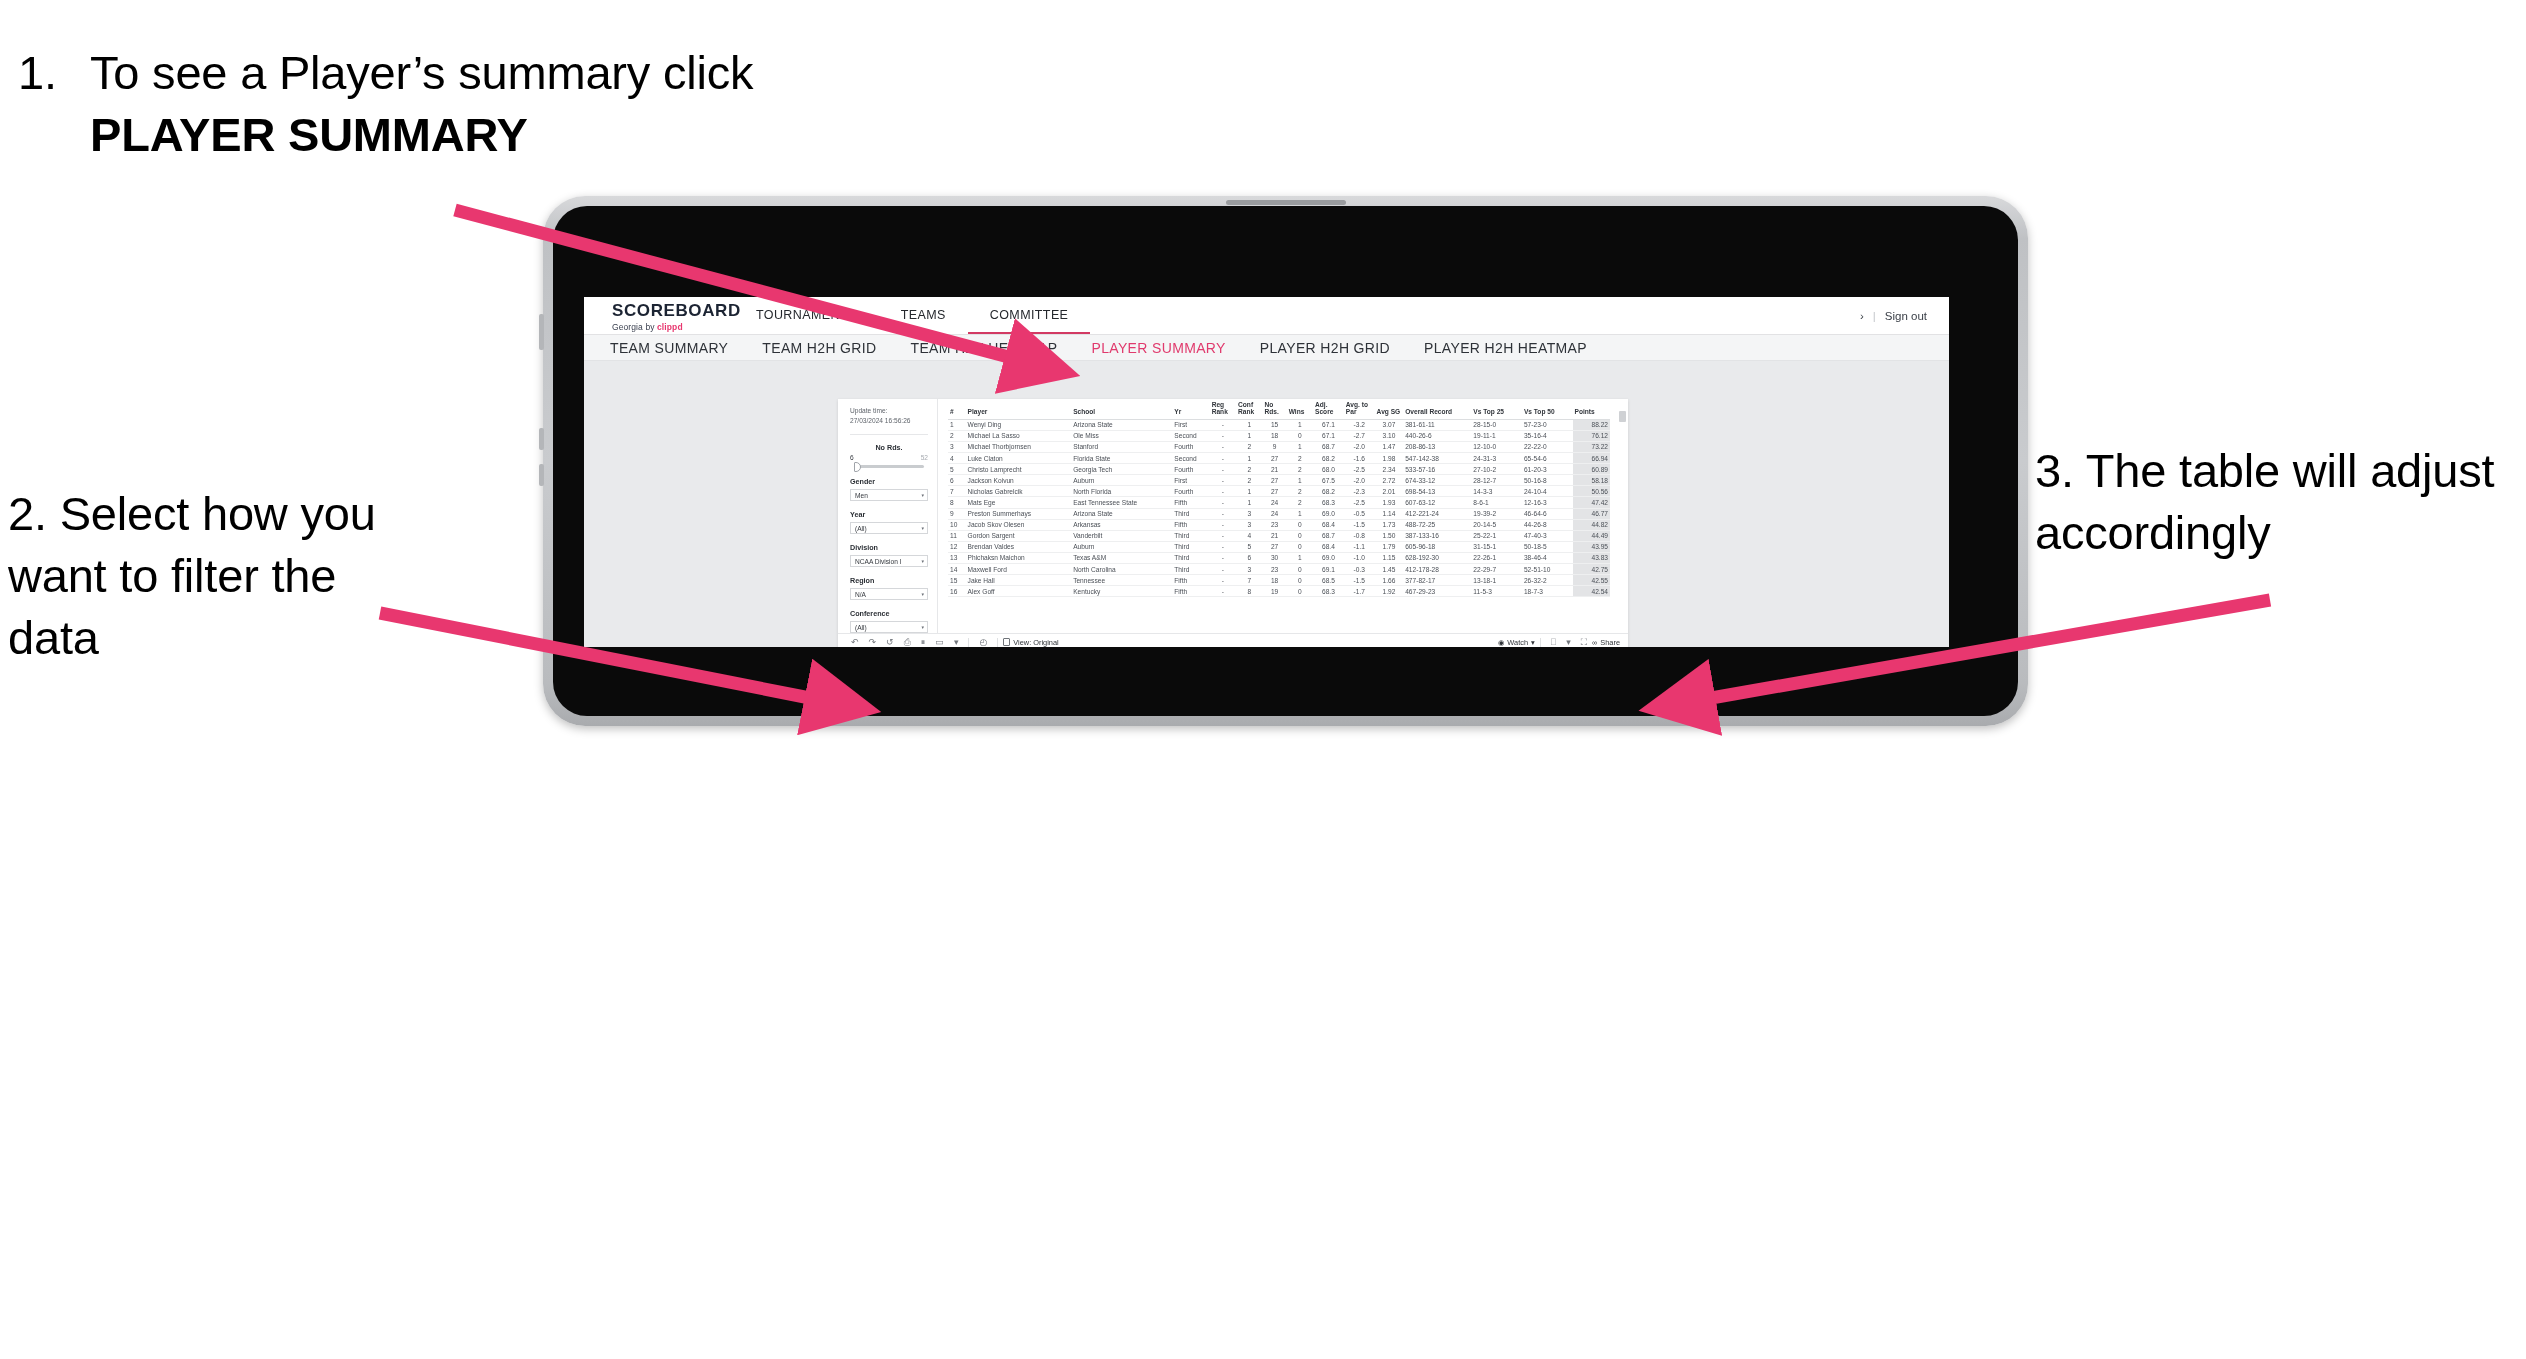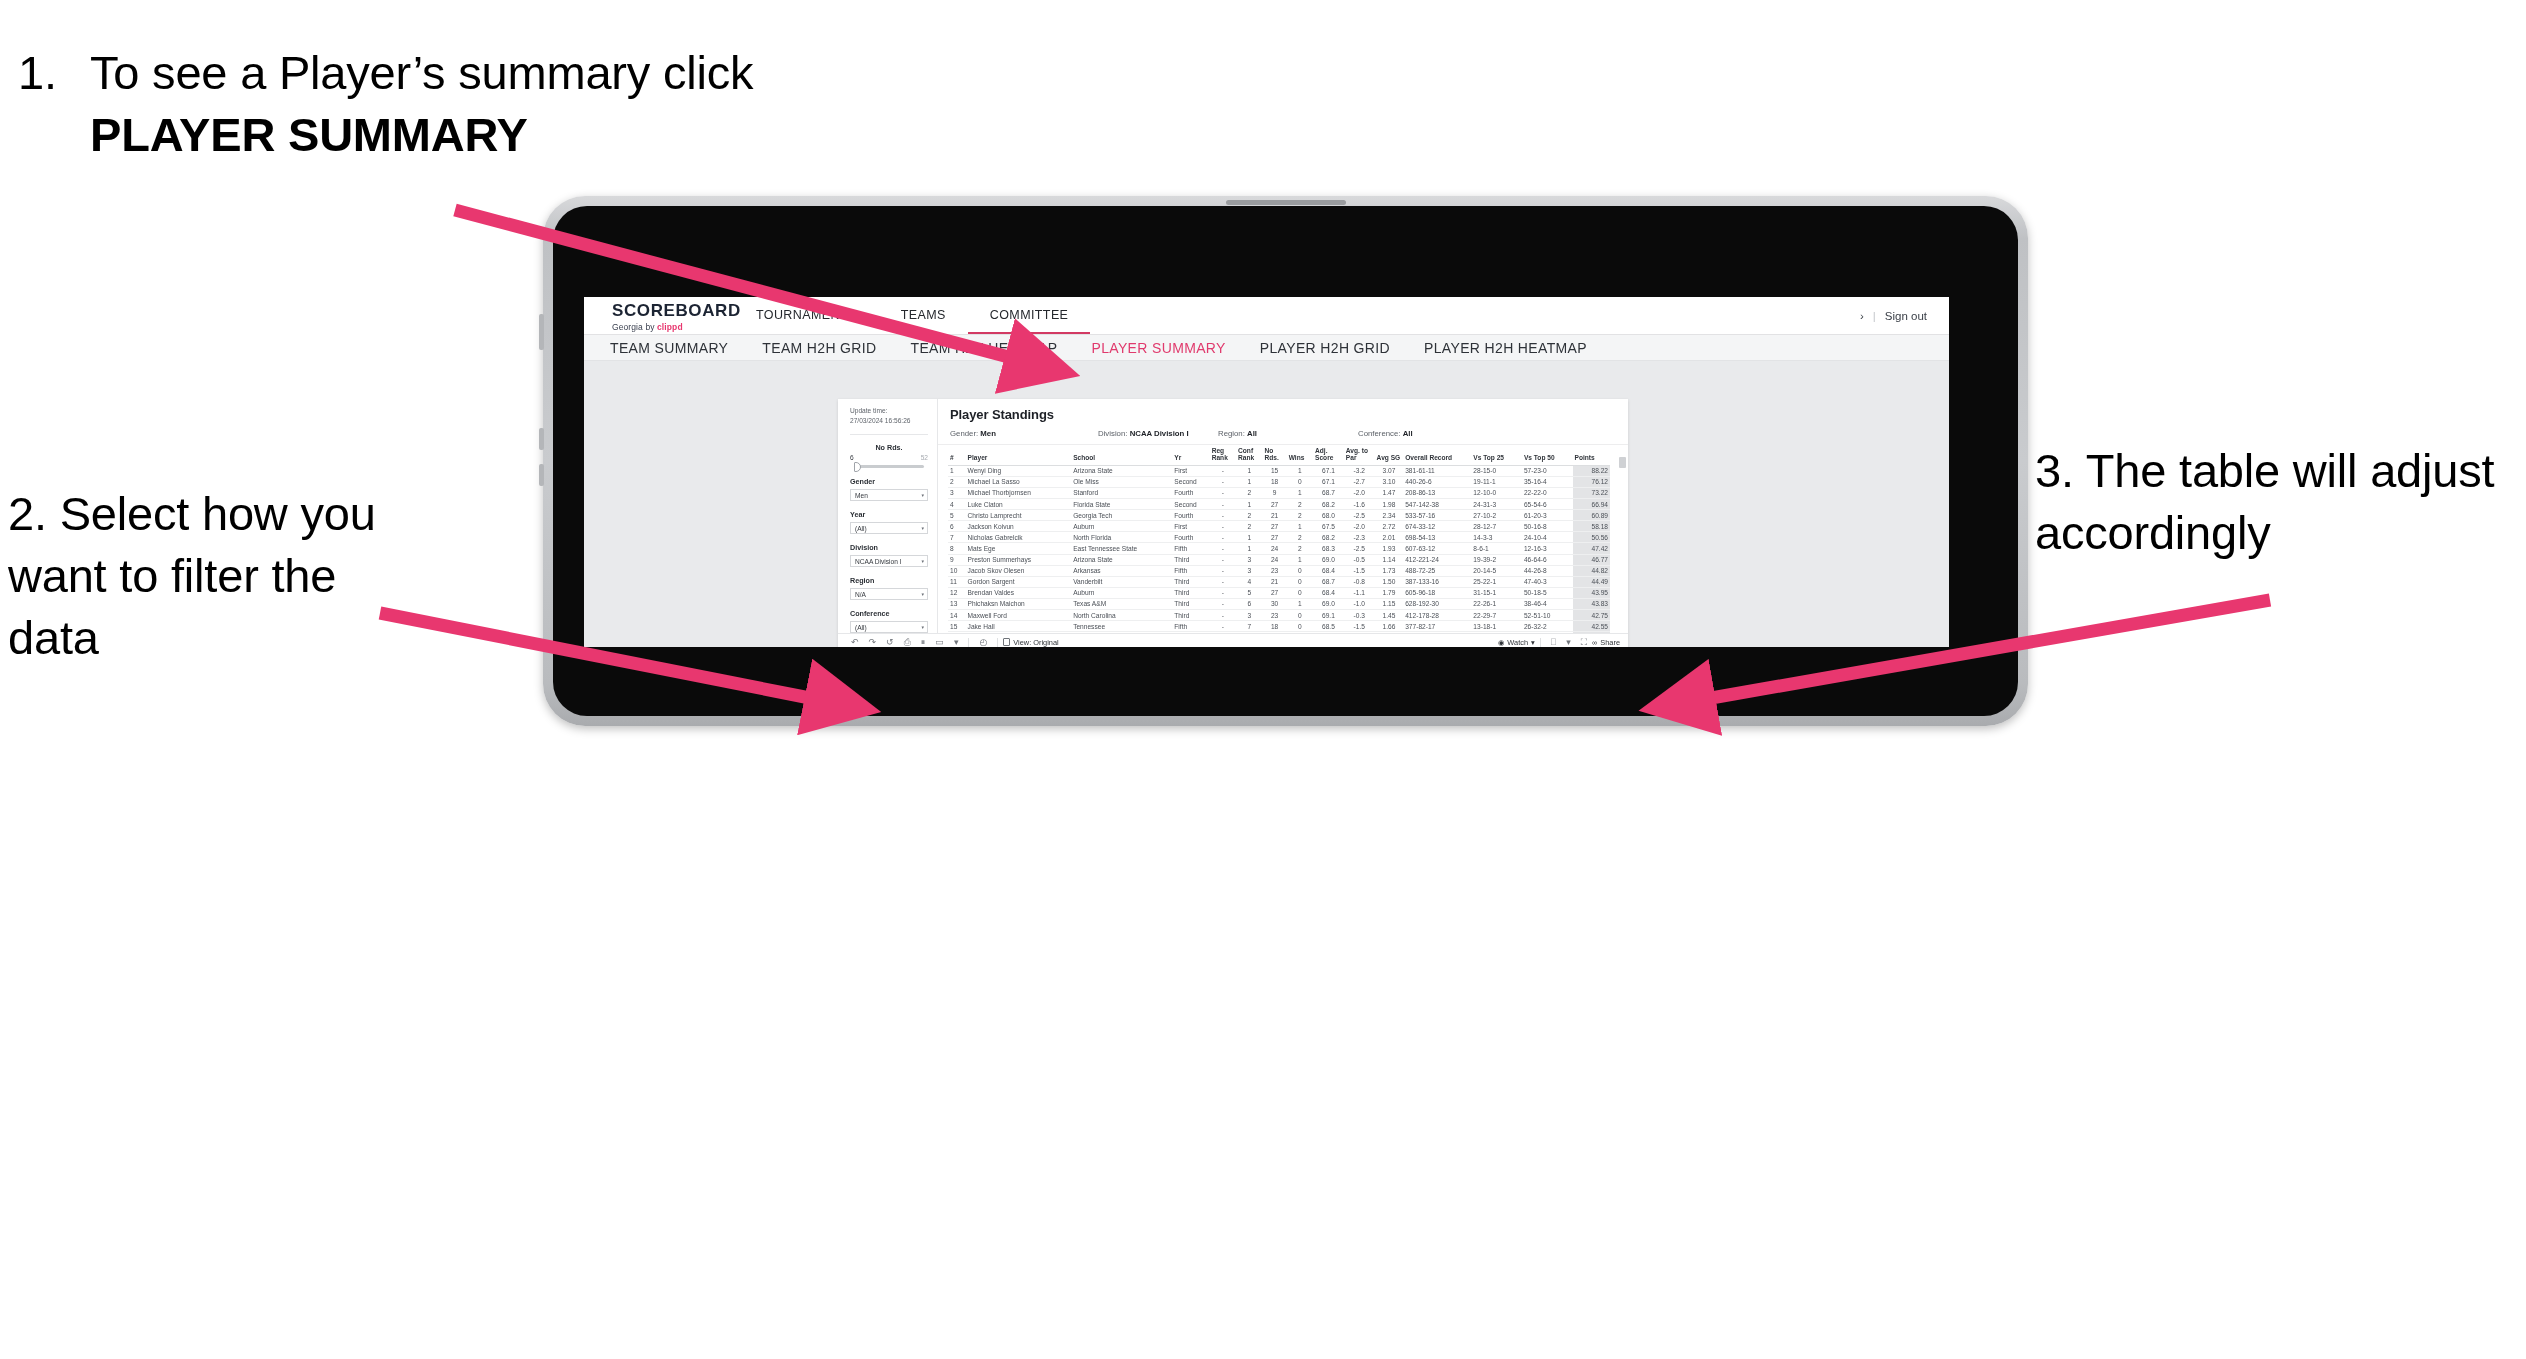--- a/index.html
+++ b/index.html
@@ -338,29 +338,20 @@
               </div>
             </div>
 
             <div class="f-group">
               <div class="f-title">Player</div>
 
             </div>
           </div>
 
           <div class="main">
-            <div class="main-head">
-              <div class="viz-title">Player Standings</div>
-              <div class="crumbs">
-                <span class="c c1"><span>Gender: </span><b>Men</b></span>
-                <span class="c c2"><span>Division: </span><b>NCAA Division I</b></span>
-                <span class="c c3"><span>Region: </span><b>All</b></span>
-                <span class="c c4"><span>Conference: </span><b>All</b></span>
-              </div>
-            </div>
 
             <div class="tbl-wrap">
               <table class="standings">
                 <thead>
                   <tr>
                     <th class="col-num">#</th>
                     <th class="col-play">Player</th>
                     <th class="col-school">School</th>
                     <th class="col-yr">Yr</th>
                     <th class="col-reg">Reg Rank</th>

